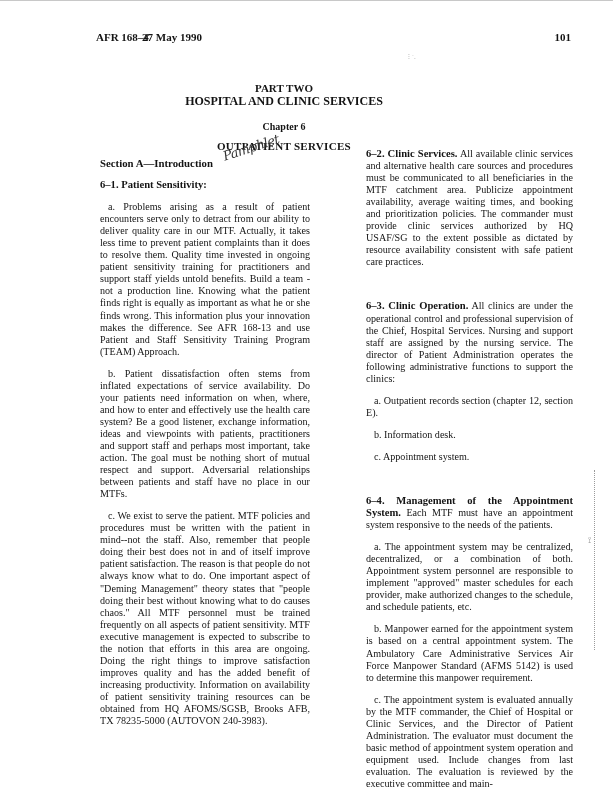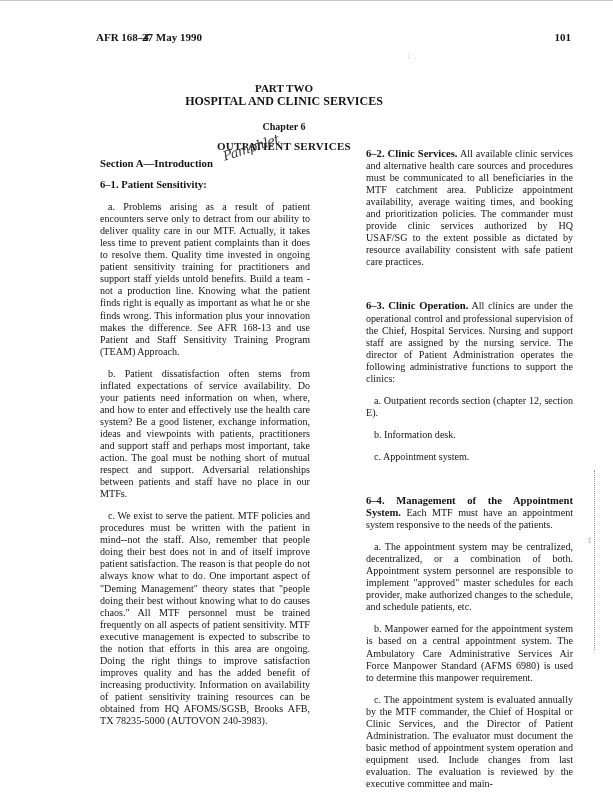--- a/index.html
+++ b/index.html
@@ -61,18 +61,18 @@
 <div class="col right">
   <p><span class="para-title">6–2.  Clinic Services.</span><span> All available clinic services and alternative health care sources and procedures must be communicated to all beneficiaries in the MTF catchment area. Publicize appointment availability, average waiting times, and booking and prioritization policies. The commander must provide clinic services authorized by HQ USAF/SG to the extent possible as dictated by resource availability consistent with safe patient care practices.</span></p>
   <div class="gap"></div>
   <p><span class="para-title">6–3.  Clinic Operation.</span><span> All clinics are under the operational control and professional supervision of the Chief, Hospital Services. Nursing and support staff are assigned by the nursing service. The director of Patient Administration operates the following administrative functions to support the clinics:</span></p>
   <p class="indent">a. Outpatient records section (chapter 12, section E).</p>
   <p class="list-item">b. Information desk.</p>
   <p class="list-item">c. Appointment system.</p>
   <div class="gap"></div>
   <p><span class="para-title">6–4.  Management of the Appointment System.</span><span> Each MTF must have an appointment system responsive to the needs of the patients.</span></p>
   <p class="indent">a. The appointment system may be centralized, decentralized, or a combination of both. Appointment system personnel are responsible to implement "approved" master schedules for each provider, make authorized changes to the schedule, and schedule patients, etc.</p>
-  <p class="indent">b. Manpower earned for the appointment system is based on a central appointment system. The Ambulatory Care Administrative Services Air Force Manpower Standard (AFMS 6980) is used to determine this manpower requirement.</p>
+  <p class="indent">b. Manpower earned for the appointment system is based on a central appointment system. The Ambulatory Care Administrative Services Air Force Manpower Standard (AFMS 5142) is used to determine this manpower requirement.</p>
   <p class="indent">c. The appointment system is evaluated annually by the MTF commander, the Chief of Hospital or Clinic Services, and the Director of Patient Administration. The evaluator must document the basic method of appointment system operation and equipment used. Include changes from last evaluation. The evaluation is reviewed by the executive committee and main-</p>
 </div>
 
 <div class="margin-line"></div>
 <span class="margin-mark">⟟</span>
 
 </body></html>

